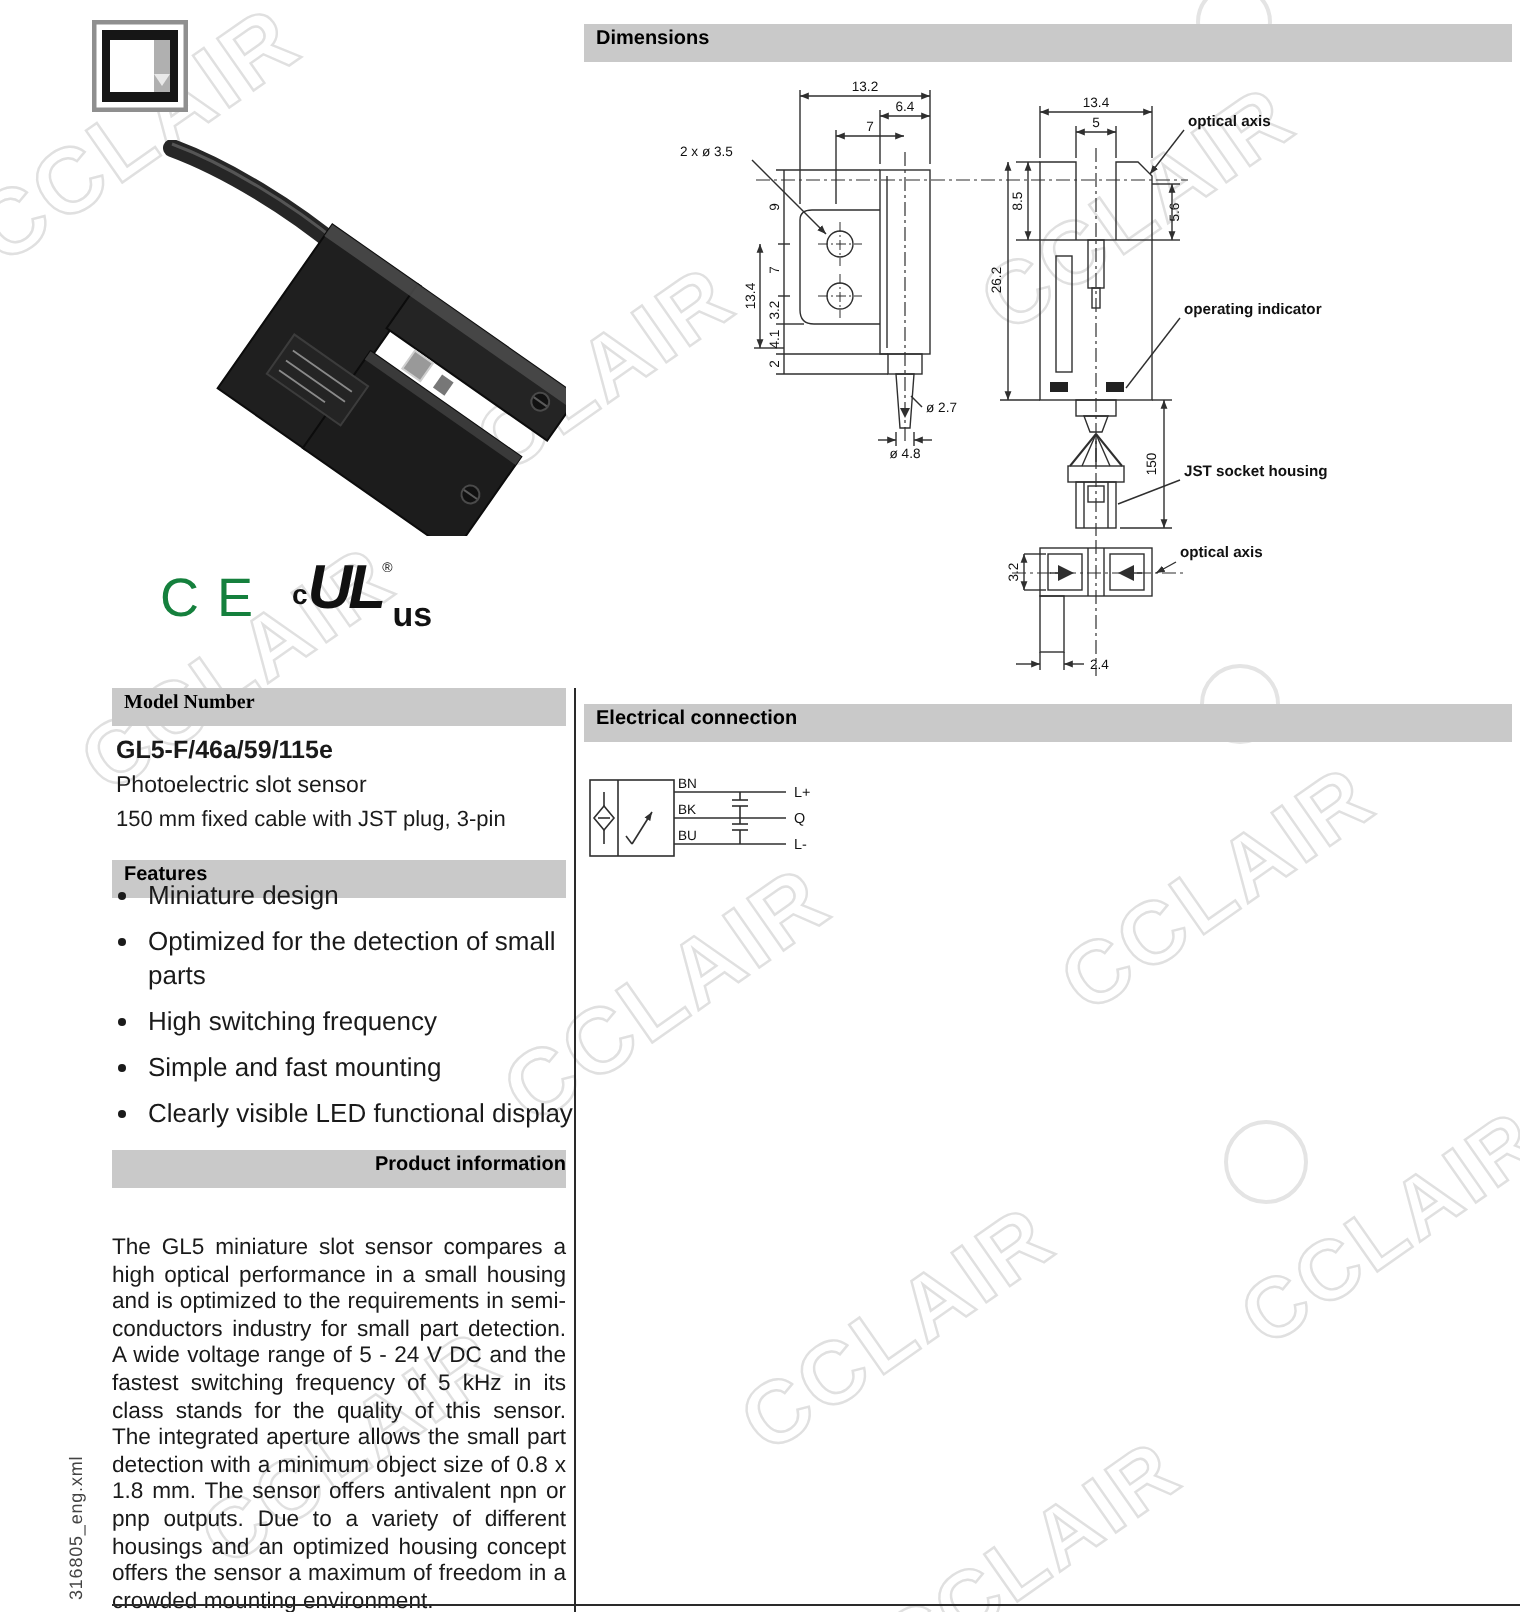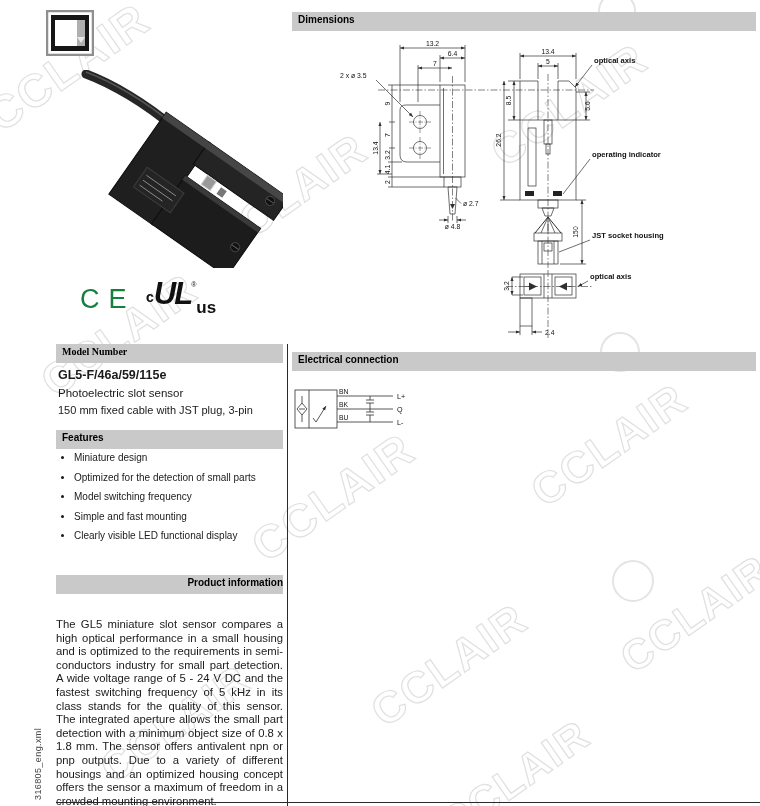--- a/index.html
+++ b/index.html
@@ -6,22 +6,22 @@
   #page{position:relative;width:760px;height:806px;background:#fff;overflow:hidden;
         font-family:"Liberation Sans",sans-serif;color:#1a1a1a;}
   .bar{position:absolute;background:#c9c9c9;height:19px;box-sizing:border-box;
        padding:2px 0 0 6px;font-size:10px;font-weight:bold;color:#000000;}
   .bar-left{left:56px;width:227px;}
   .bar-right{left:292px;width:464px;}
   .txt{position:absolute;left:58px;width:225px;}
   .model{font-size:12.5px;font-weight:bold;}
   .desc{font-size:11.5px;}
   .note{font-size:11px;}
-  ul.features{position:absolute;left:58px;top:452px;width:222px;margin:0;padding:0 0 0 16px;
-      font-size:10px;}
+  ul.features{position:absolute;left:58px;top:440px;width:222px;margin:0;padding:0 0 0 16px;
+      font-size:13px;}
   ul.features li{margin-bottom:7px;line-height:1.25;}
   .para{position:absolute;left:56px;top:618px;width:227px;font-size:11.3px;
         line-height:13.6px;text-align:justify;}
   .wm{position:absolute;font-weight:bold;color:transparent;-webkit-text-stroke:1.2px #e0e0e0;
       transform:rotate(-35deg);letter-spacing:2px;pointer-events:none;z-index:1;}
   .ring{position:absolute;border:2.5px solid #e4e4e4;border-radius:50%;pointer-events:none;z-index:1;}
   .vline{position:absolute;left:287px;top:344px;width:0;height:462px;border-left:1px solid #2a2a2a;}
   .hline{position:absolute;left:56px;top:802px;width:704px;height:0;border-top:1px solid #2a2a2a;}
   .sidetext{position:absolute;left:33px;top:800px;transform:rotate(-90deg);
       transform-origin:0 0;font-size:9px;color:#444;white-space:nowrap;letter-spacing:.4px;}
@@ -102,21 +102,21 @@
 
   <div class="bar bar-left" style="top:344px;font-family:Liberation Serif, serif;">Model Number</div>
   <div class="txt model" style="top:368px;">GL5-F/46a/59/115e</div>
   <div class="txt desc" style="top:387px;">Photoelectric slot sensor</div>
   <div class="txt note" style="top:404px;">150 mm fixed cable with JST plug, 3-pin</div>
 
   <div class="bar bar-left" style="top:430px;">Features</div>
   <ul class="features">
     <li>Miniature design</li>
     <li>Optimized for the detection of small parts</li>
-    <li>Model switching frequency</li>
+    <li>High switching frequency</li>
     <li>Simple and fast mounting</li>
     <li>Clearly visible LED functional display</li>
   </ul>
 
   <div class="bar bar-left" style="top:575px;text-align:right;">Product information</div>
   <div class="para">The GL5 miniature slot sensor compares a high optical performance in a small housing and is optimized to the requirements in semi-conductors industry for small part detection. A wide voltage range of 5 - 24 V DC and the fastest switching frequency of 5 kHz in its class stands for the quality of this sensor. The integrated aperture allows the small part detection with a minimum object size of 0.8 x 1.8 mm. The sensor offers antivalent npn or pnp outputs. Due to a variety of different housings and an optimized housing concept offers the sensor a maximum of freedom in a crowded mounting environment.</div>
 
   <div class="vline"></div>
   <div class="hline"></div>
   <div class="sidetext">316805_eng.xml</div>

